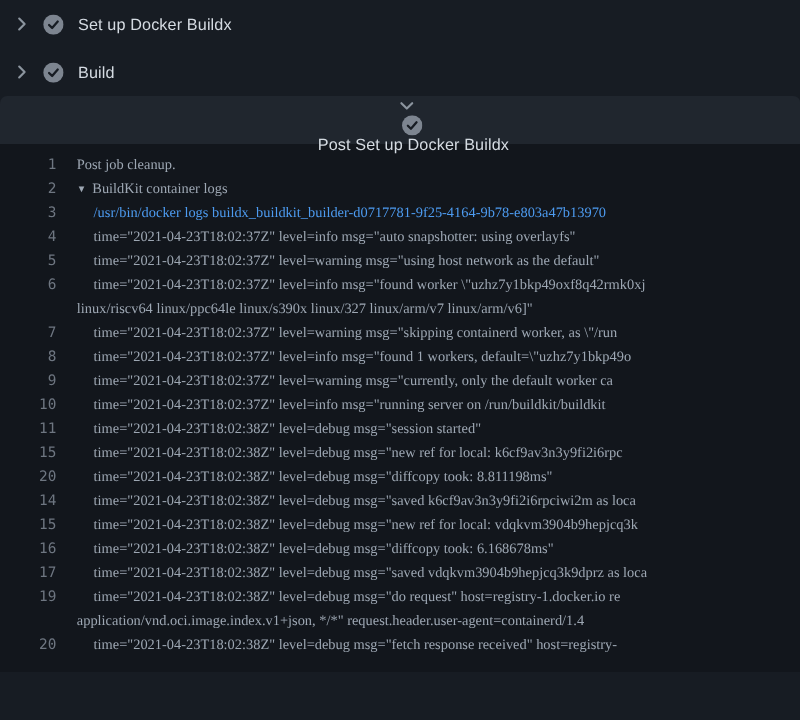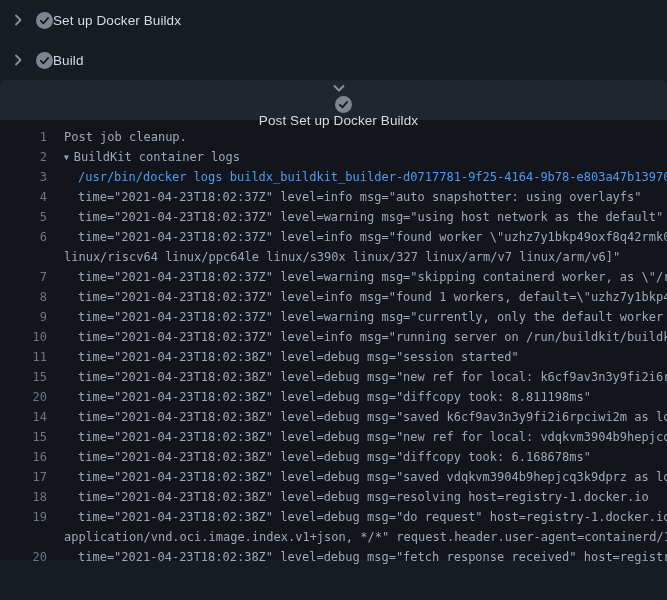--- a/index.html
+++ b/index.html
@@ -28,20 +28,21 @@
     display: flex; align-items: center; justify-content: center;
     color: #8b949e;
   }
   .check-badge {
     width: 17px; height: 17px;
     flex: 0 0 17px;
     margin-left: 10px;
     display: flex; align-items: center; justify-content: center;
   }
   .step-label {
+    margin-left: 12px;
     font-size: 13.5px;
     color: #d5dbe2;
     letter-spacing: 0.1px;
   }
   .log-area {
     width: 667px; height: 440px;
     background: #12161c;
     padding-top: 7px;
     font-family: "DejaVu Sans Mono", "Liberation Mono", monospace;
     font-size: 12px;
@@ -52,21 +53,21 @@
     height: 20px;
     white-space: pre;
     overflow: hidden;
   }
   .ln {
     flex: 0 0 47px;
     text-align: right;
     color: #6e7681;
     cursor: pointer;
   }
-  .lt { color: #9da7b3; }
+  .lt { color: #9da7b3; font-family: Liberation Serif, serif; }
   .lt.indent0 { margin-left: 17px; }
   .lt.indent1 { margin-left: 31px; }
   .lt.command { color: #4d9bf0; }
   .tri {
     display: inline-block;
     font-size: 8px;
     vertical-align: 1px;
     margin-right: 5px;
     color: #9da7b3;
   }
@@ -130,17 +131,16 @@
     <div class="log-row"><span class="ln">8</span><span class="lt indent1">time="2021-04-23T18:02:37Z" level=info msg="found 1 workers, default=\"uzhz7y1bkp49o</span></div>
     <div class="log-row"><span class="ln">9</span><span class="lt indent1">time="2021-04-23T18:02:37Z" level=warning msg="currently, only the default worker ca</span></div>
     <div class="log-row"><span class="ln">10</span><span class="lt indent1">time="2021-04-23T18:02:37Z" level=info msg="running server on /run/buildkit/buildkit</span></div>
     <div class="log-row"><span class="ln">11</span><span class="lt indent1">time="2021-04-23T18:02:38Z" level=debug msg="session started"</span></div>
     <div class="log-row"><span class="ln">15</span><span class="lt indent1">time="2021-04-23T18:02:38Z" level=debug msg="new ref for local: k6cf9av3n3y9fi2i6rpc</span></div>
     <div class="log-row"><span class="ln">20</span><span class="lt indent1">time="2021-04-23T18:02:38Z" level=debug msg="diffcopy took: 8.811198ms"</span></div>
     <div class="log-row"><span class="ln">14</span><span class="lt indent1">time="2021-04-23T18:02:38Z" level=debug msg="saved k6cf9av3n3y9fi2i6rpciwi2m as loca</span></div>
     <div class="log-row"><span class="ln">15</span><span class="lt indent1">time="2021-04-23T18:02:38Z" level=debug msg="new ref for local: vdqkvm3904b9hepjcq3k</span></div>
     <div class="log-row"><span class="ln">16</span><span class="lt indent1">time="2021-04-23T18:02:38Z" level=debug msg="diffcopy took: 6.168678ms"</span></div>
     <div class="log-row"><span class="ln">17</span><span class="lt indent1">time="2021-04-23T18:02:38Z" level=debug msg="saved vdqkvm3904b9hepjcq3k9dprz as loca</span></div>
-    <div class="log-row"><span class="ln">18</span><span class="lt indent1">time="2021-04-23T18:02:38Z" level=debug msg=resolving host=registry-1.docker.io</span></div>
     <div class="log-row"><span class="ln">19</span><span class="lt indent1">time="2021-04-23T18:02:38Z" level=debug msg="do request" host=registry-1.docker.io re</span></div>
     <div class="log-row"><span class="ln"></span><span class="lt indent0">application/vnd.oci.image.index.v1+json, */*" request.header.user-agent=containerd/1.4</span></div>
     <div class="log-row"><span class="ln">20</span><span class="lt indent1">time="2021-04-23T18:02:38Z" level=debug msg="fetch response received" host=registry-</span></div>
   </div>
 
 </body></html>

